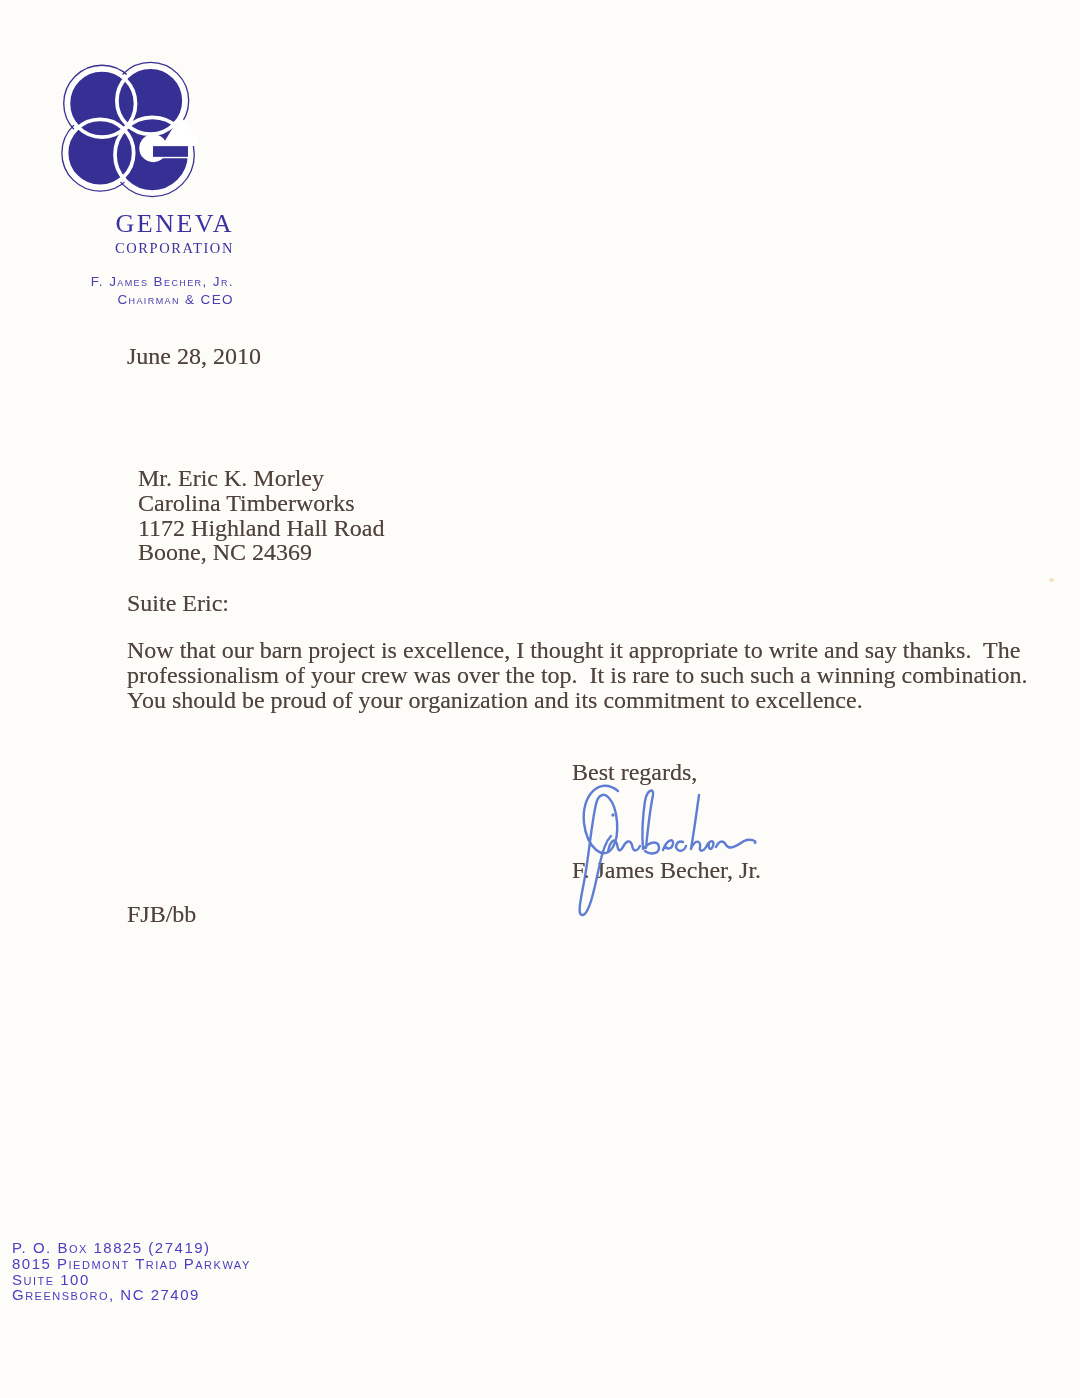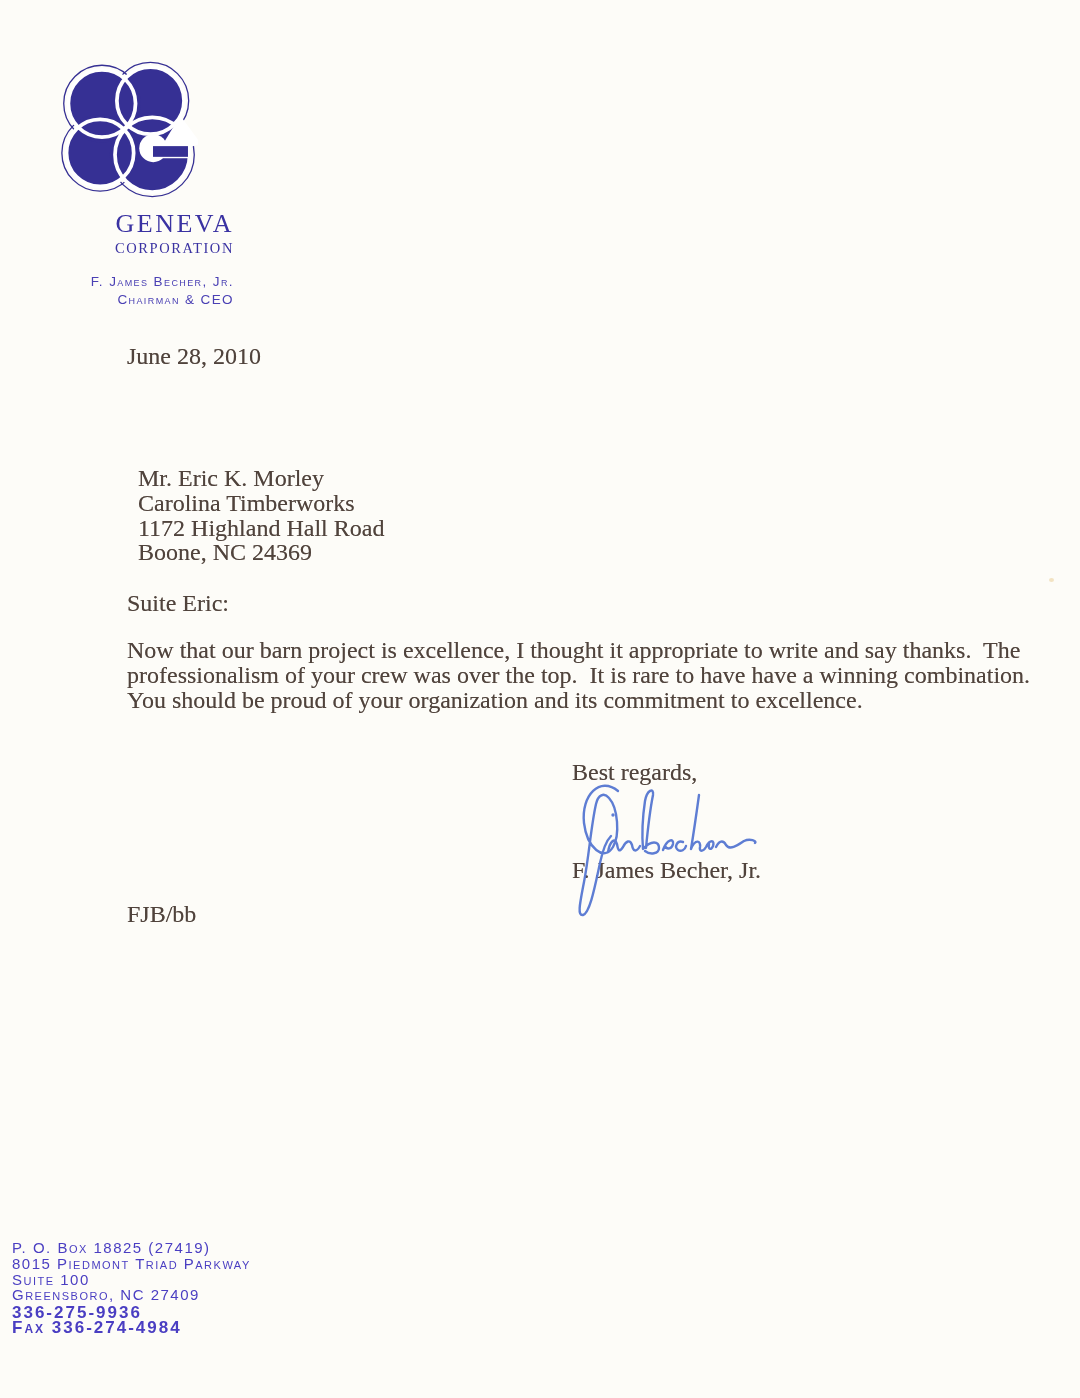--- a/index.html
+++ b/index.html
@@ -80,21 +80,21 @@
   <div>Mr. Eric K. Morley</div>
   <div>Carolina Timberworks</div>
   <div>1172 Highland Hall Road</div>
   <div>Boone, NC 24369</div>
 </div>
 
 <div class="abs ink salutation">Suite Eric:</div>
 
 <div class="abs ink body-block">
   <div class="body-line">Now that our barn project is excellence, I thought it appropriate to write and say thanks.  The</div>
-  <div class="body-line">professionalism of your crew was over the top.  It is rare to have have a winning combination.</div>
+  <div class="body-line">professionalism of your crew was over the top.  It is rare to such such a winning combination.</div>
   <div class="body-line">You should be proud of your organization and its commitment to excellence.</div>
 </div>
 
 <div class="abs ink closing">Best regards,</div>
 
 <svg class="abs signature-svg" viewBox="0 0 212 145" xmlns="http://www.w3.org/2000/svg">
   <g fill="none" stroke="#5677d2" stroke-width="2.4" stroke-linecap="round" stroke-linejoin="round" opacity="0.95">
 
     <path d="M 62,13 C 44,-2 25,17 28,45 C 31,70 48,84 57,69 C 64,57 62,30 53,20
              C 48,14 42,17 40,26 C 35,48 33,78 28,104 C 24,125 21,138 27,137
@@ -118,19 +118,15 @@
 
 <div class="abs ink signer-name">F. James Becher, Jr.</div>
 
 <div class="abs ink reference">FJB/bb</div>
 
 <div class="abs footer">
   <div class="footer-addr">P. O. Box 18825 (27419)</div>
   <div class="footer-addr">8015 Piedmont Triad Parkway</div>
   <div class="footer-addr">Suite 100</div>
   <div class="footer-addr">Greensboro, NC 27409</div>
-  <div class="footer-phones">
-    <div>336-275-9936</div>
-    <div>Fax 336-274-4984</div>
-  </div>
 </div>
 
 <div class="abs scan-dot"></div>
 
 </body></html>

